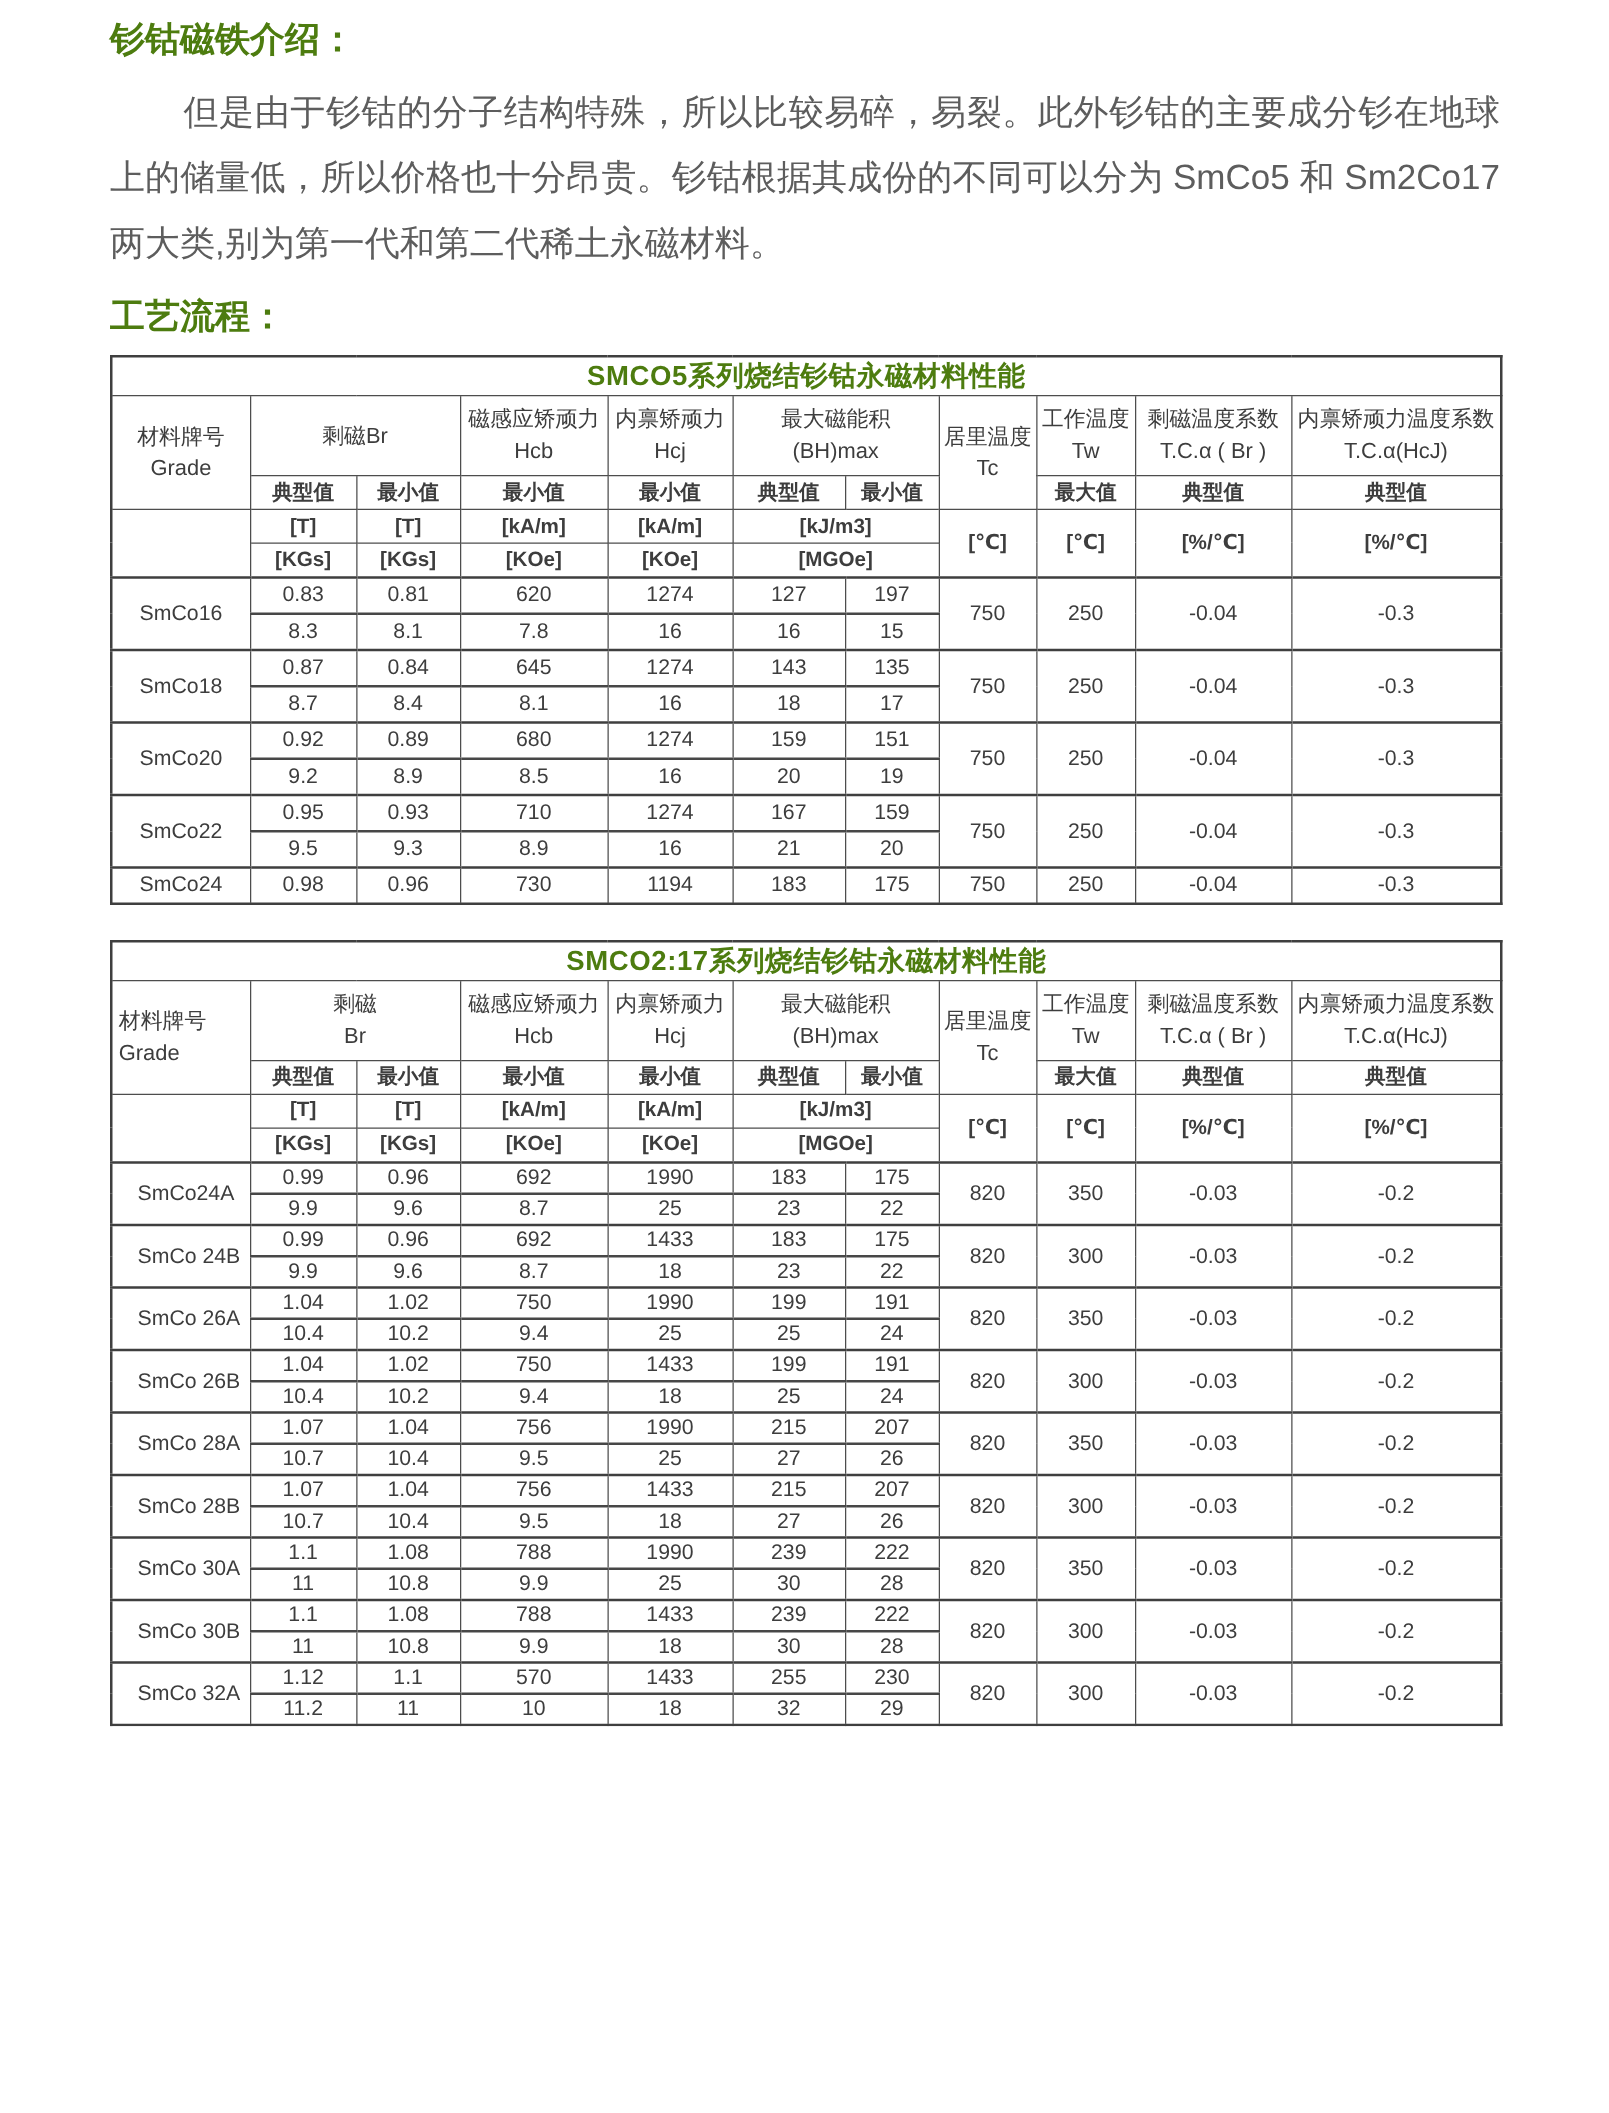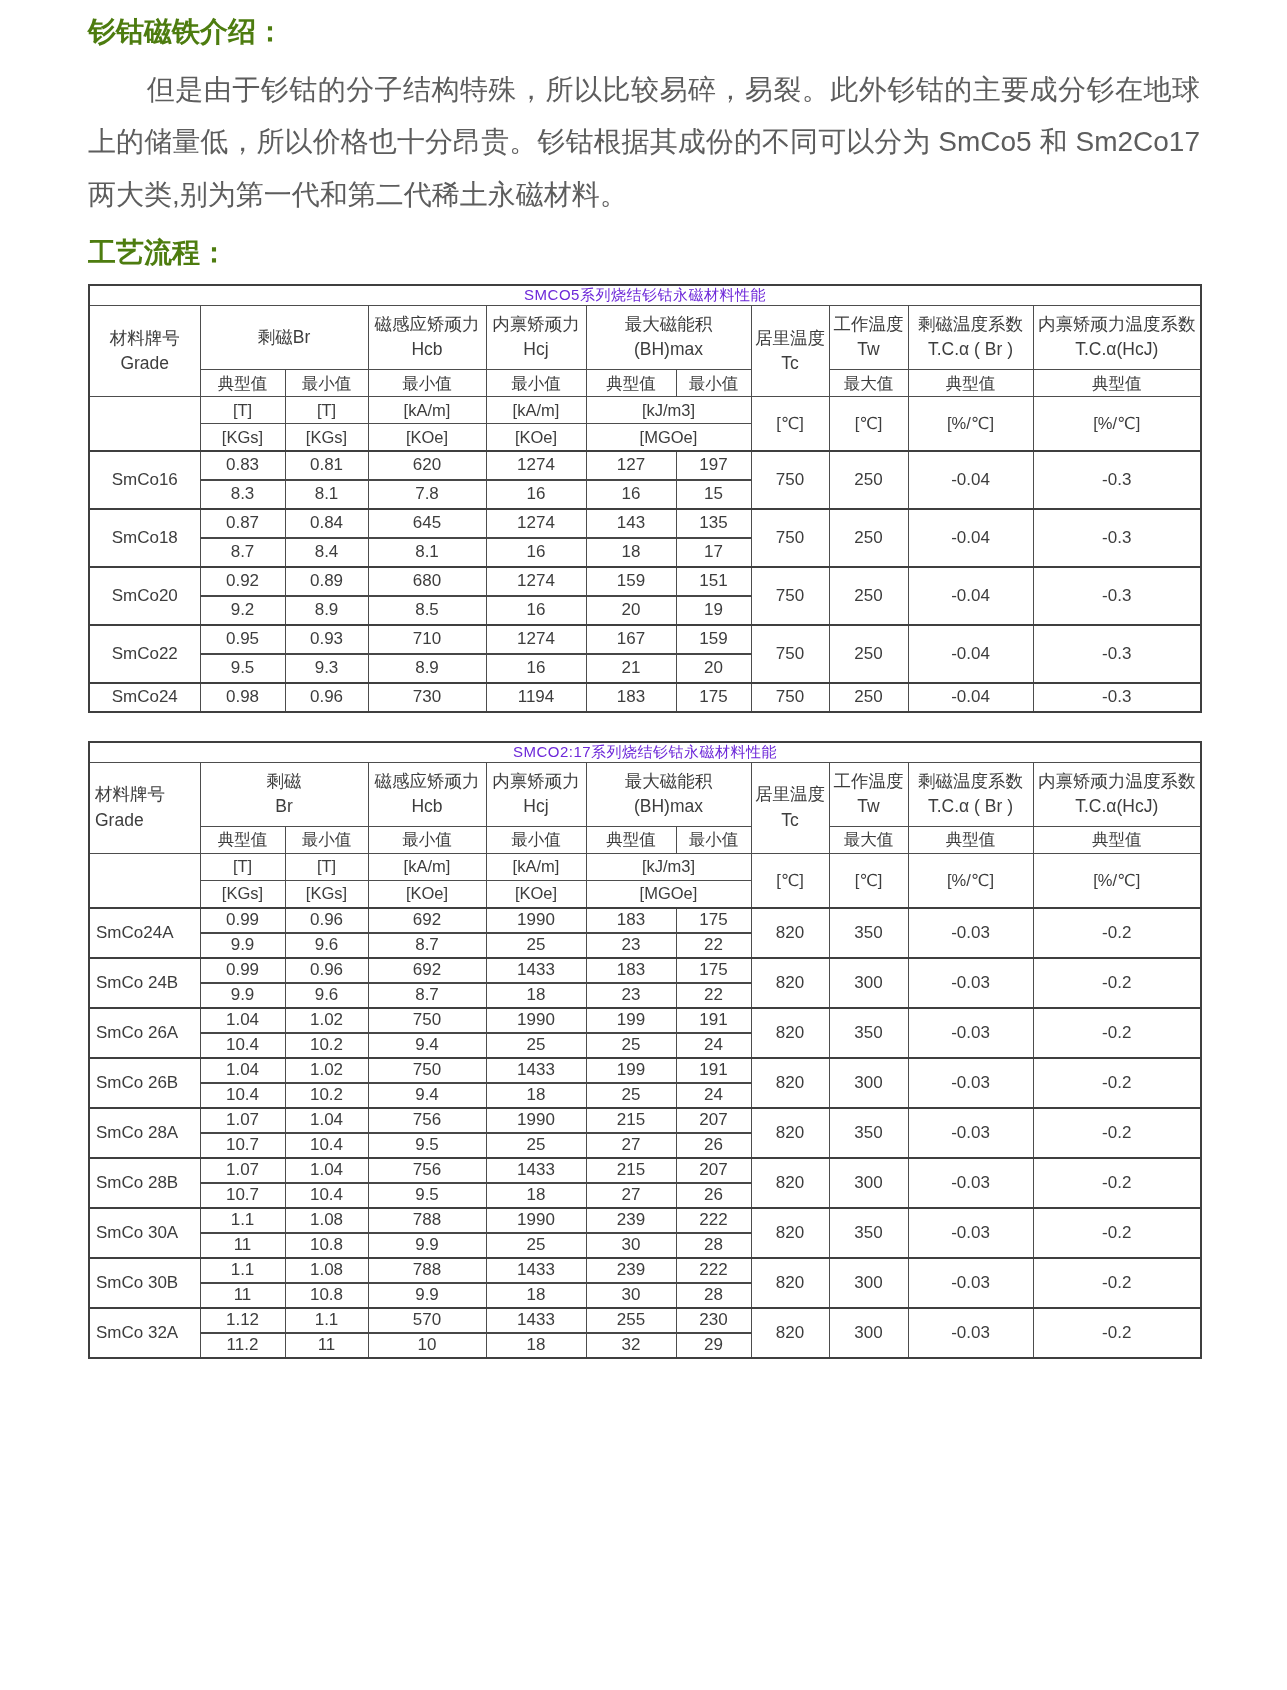--- a/index.html
+++ b/index.html
@@ -33,38 +33,38 @@
   table.t2{margin-top:28px;}
   .mat-table th,.mat-table td{
     border:1px solid #4d4d4d;
     text-align:center;
     vertical-align:middle;
     padding:0 2px;
     overflow:hidden;
     white-space:nowrap;
   }
   .tbl-title{
-    font-size:15px;font-weight:normal;color:#6d28d9;
+    font-size:22px;font-weight:bold;color:#4d7c0f;
     padding:9px 2px;letter-spacing:.5px;white-space:normal;
   }
   .hrow th{
     font-weight:normal;font-size:17.5px;
     padding:6px 1px;line-height:1.45;white-space:normal;
   }
   .hrow th span{display:block;}
   .subh th,.unit th{
-    font-weight:normal;font-size:16.5px;
+    font-weight:bold;font-size:16.5px;
     height:24px;line-height:1.1;padding:1px;margin-top:40px;
   }
   .t1 tbody td{font-size:17px;height:27px;}
   .t2 tbody td{font-size:17px;height:23px;}
   tbody tr.group-first td{border-top:2px solid #3f3f3f;}
   tbody tr.subrow td{border-top:2px solid #474747;}
   .t2 .grade-h{text-align:left;padding-left:5px;}
-  .t2 tbody td.grade{text-align:left;padding-left:6px;}
+  .t2 tbody td.grade{text-align:left;padding-left:20px;}
 </style>
 </head>
 <body>
 
 <div class="page">
 
   <h1 class="sec-heading">钐钴磁铁介绍：</h1>
   <p class="para indent">但是由于钐钴的分子结构特殊，所以比较易碎，易裂。此外钐钴的主要成分钐在地球上的储量低，所以价格也十分昂贵。钐钴根据其成份的不同可以分为 SmCo5 和 Sm2Co17 两大类,别为第一代和第二代稀土永磁材料。</p>
 
   <h2 class="sec-heading process-heading">工艺流程：</h2>

